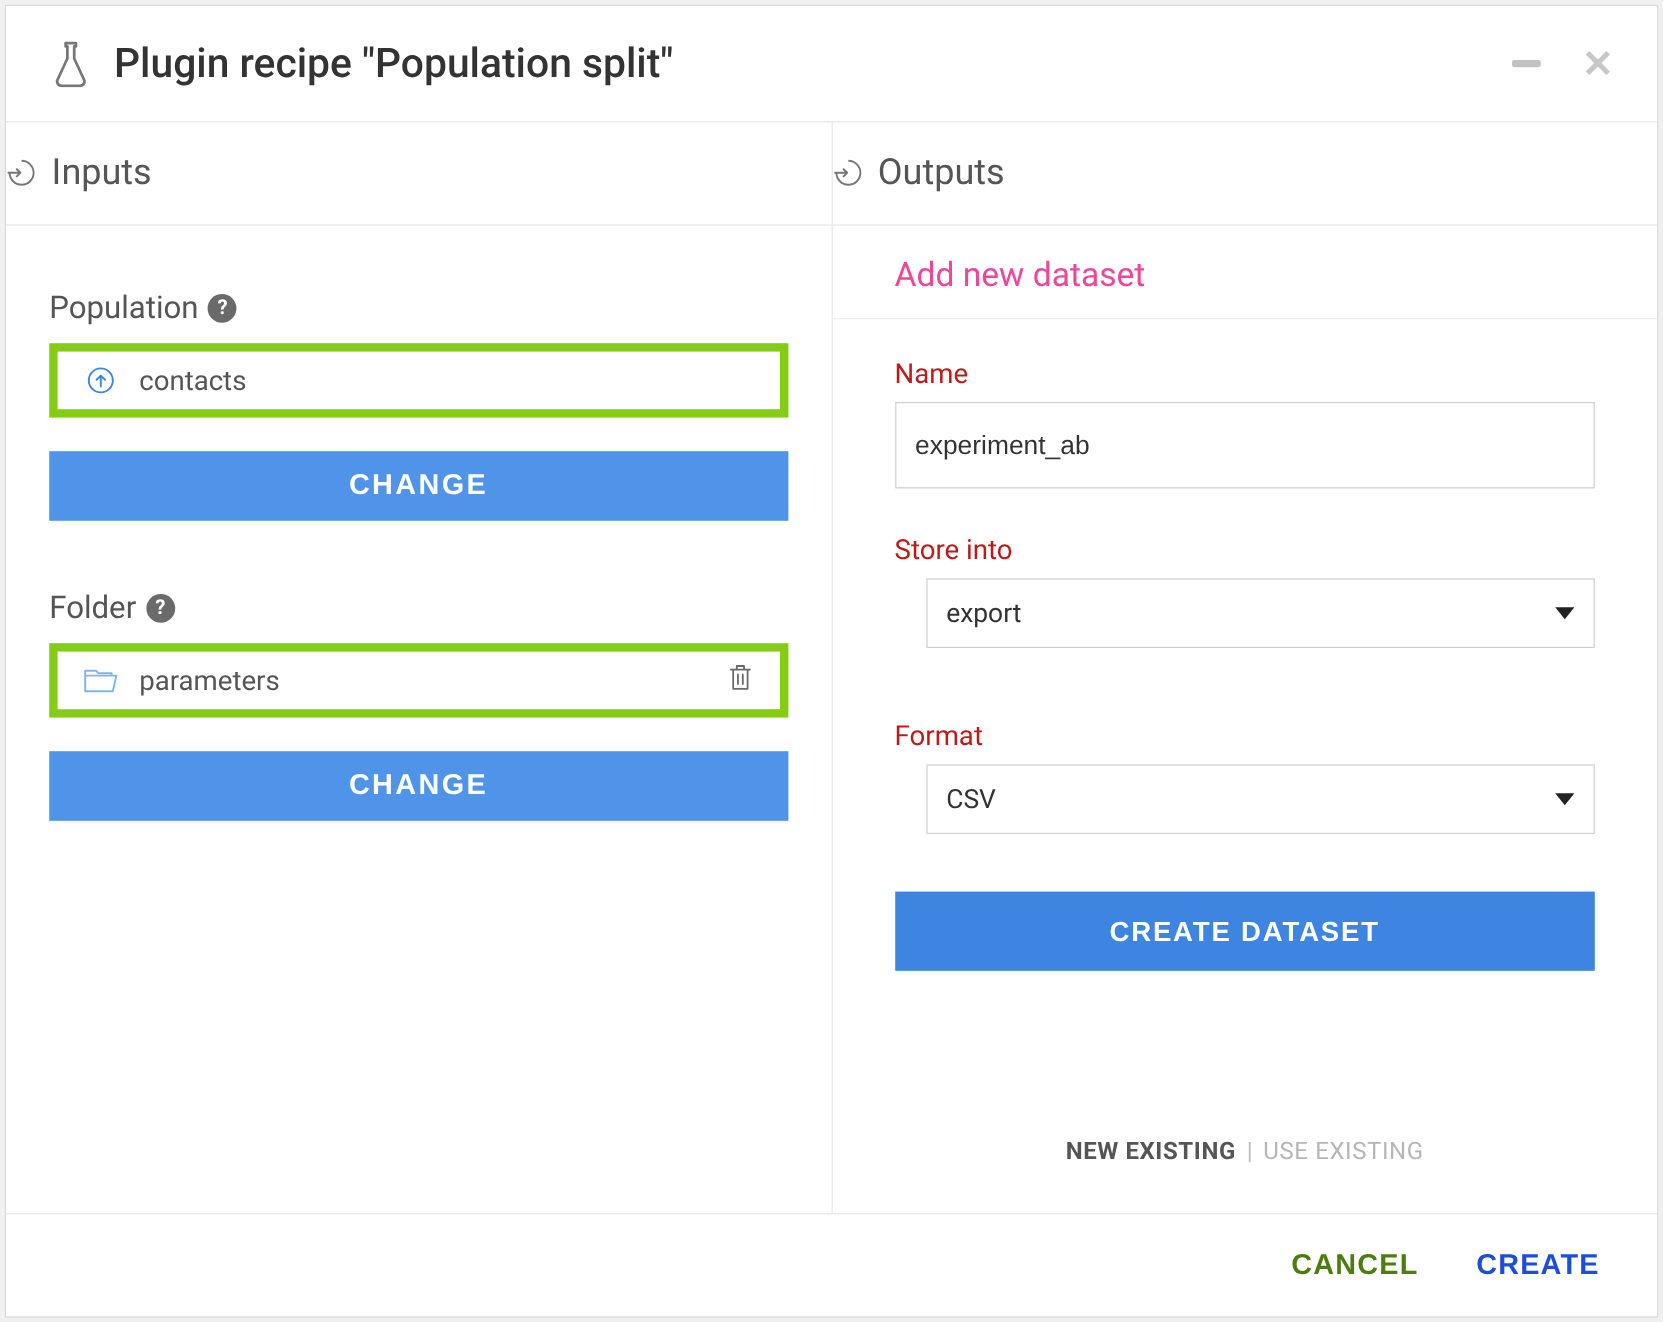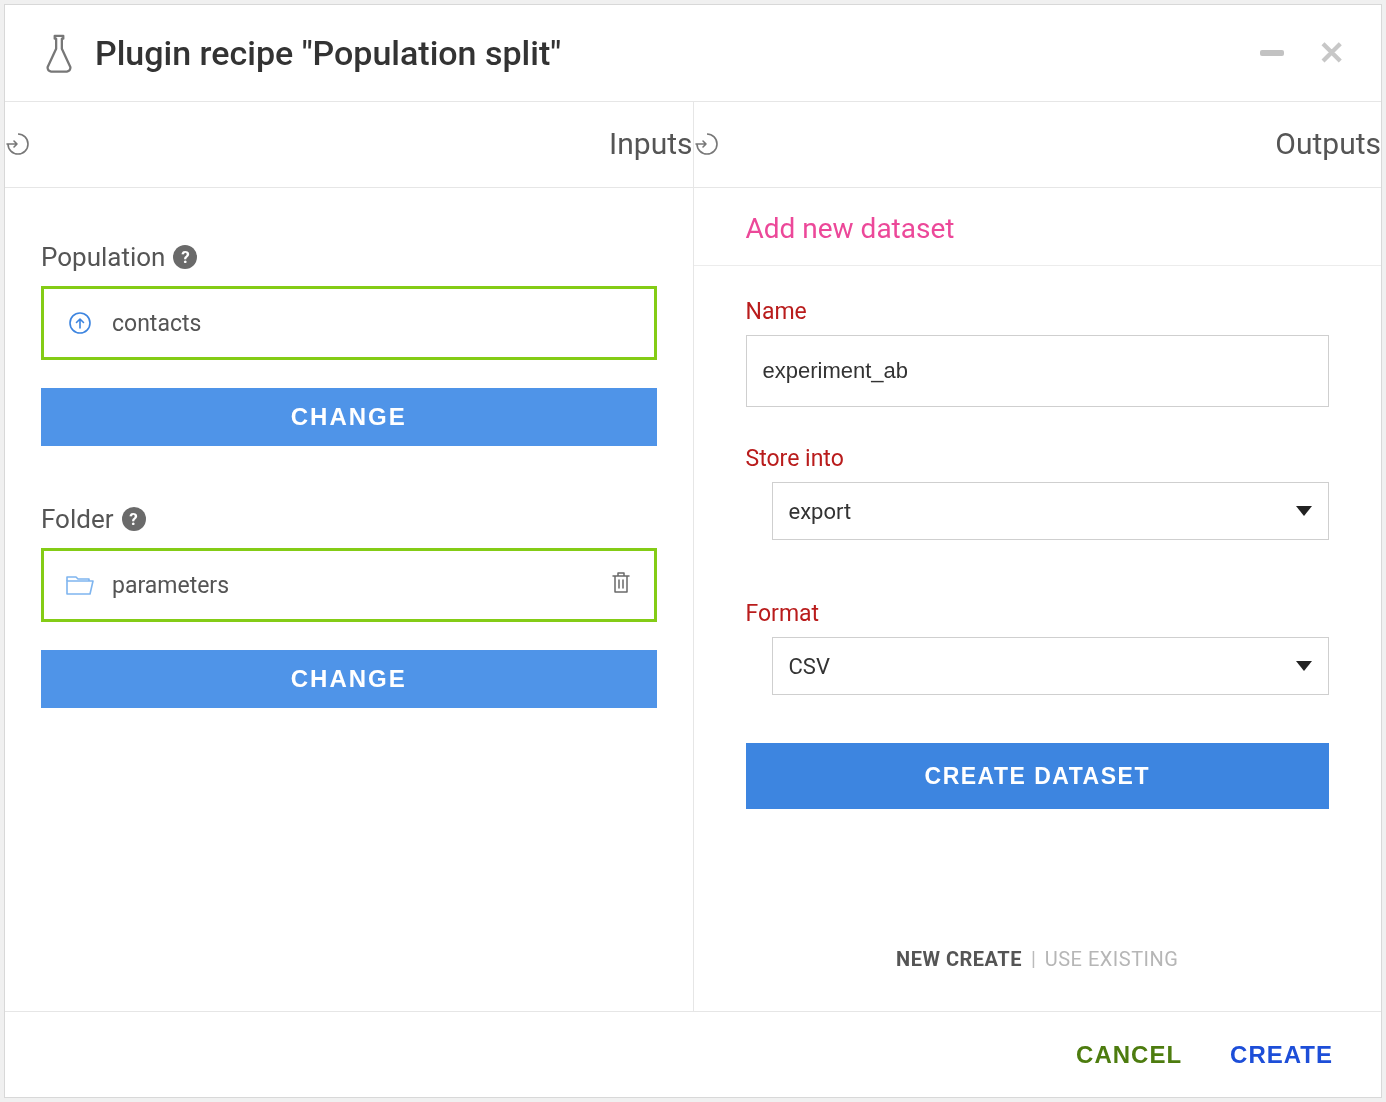--- a/index.html
+++ b/index.html
@@ -35,41 +35,41 @@
   }
   .flask-icon svg { display:block; }
   .win-controls { display:flex; align-items:center; gap: 34px; color:#bcbcbc;}
   .win-min { width:24px; height:6px; background:#c2c2c2; border-radius:2px;}
   .win-close { font-size:32px; line-height:1; font-weight:700; color:#c7c7c7; cursor:pointer;}
   
   .cols { flex:1; display:flex; min-height:0;}
   .col-left, .col-right { flex:1; display:flex; flex-direction:column; }
   .col-left { border-right:1px solid #e6e6e6;}
   .col-header {
-    display:flex; align-items:center; justify-content:space-between; gap:12px;
+    display:flex; align-items:center; justify-content:flex-start; gap:12px;
     padding: 24px 0 26px 0;
     border-bottom:1px solid #e6e6e6;
     font-size: 30px; color:#555; font-weight:400;
   }
   .arrow-circle {
     width:26px; height:26px; display:inline-flex; align-items:center; justify-content:center;
   }
   .arrow-circle svg { display:block;}
   
   .left-body { padding: 54px 36px 20px 36px; }
   .field-group { margin-bottom: 58px;}
   .field-label {
     font-size: 26px; color:#555; display:flex; align-items:center; gap:8px; margin-bottom:14px;
   }
   .help-icon {
     width:24px; height:24px; border-radius:50%; background:#6a6a6a; color:#fff;
     display:inline-flex; align-items:center; justify-content:center; font-size:17px; font-weight:700;
   }
   .picker {
-    border:3px solid #84cc16; height:74px; display:flex; align-items:center; padding:0 22px;
+    border:7px solid #84cc16; height:62px; display:flex; align-items:center; padding:0 22px;
     font-size:23px; color:#555; gap:18px; background:#fff;
   }
   .picker .row-icon { width:28px; display:flex; align-items:center; justify-content:center;}
   .picker .row-text { flex:1;}
   .trash-icon { color:#7a7a7a; cursor:pointer;}
   .change-btn {
     margin-top:28px; height:58px; width:100%; background:#4f94e8; color:#fff;
     border:none; font-size:24px; font-weight:700; letter-spacing:2px; cursor:pointer;
   }
   
@@ -219,21 +219,21 @@
             <div class="select-box">
               <span>CSV</span>
               <span class="caret-down"></span>
             </div>
           </div>
 
           <button class="create-ds-btn">CREATE DATASET</button>
         </div>
 
         <div class="right-bottom">
-          <span class="nd">NEW CREATE</span>
+          <span class="nd">NEW EXISTING</span>
           <span class="sep">|</span>
           <span class="ue">USE EXISTING</span>
         </div>
       </div>
     </div>
 
   </div>
 
   <div class="modal-footer">
     <button class="btn-cancel">CANCEL</button>

